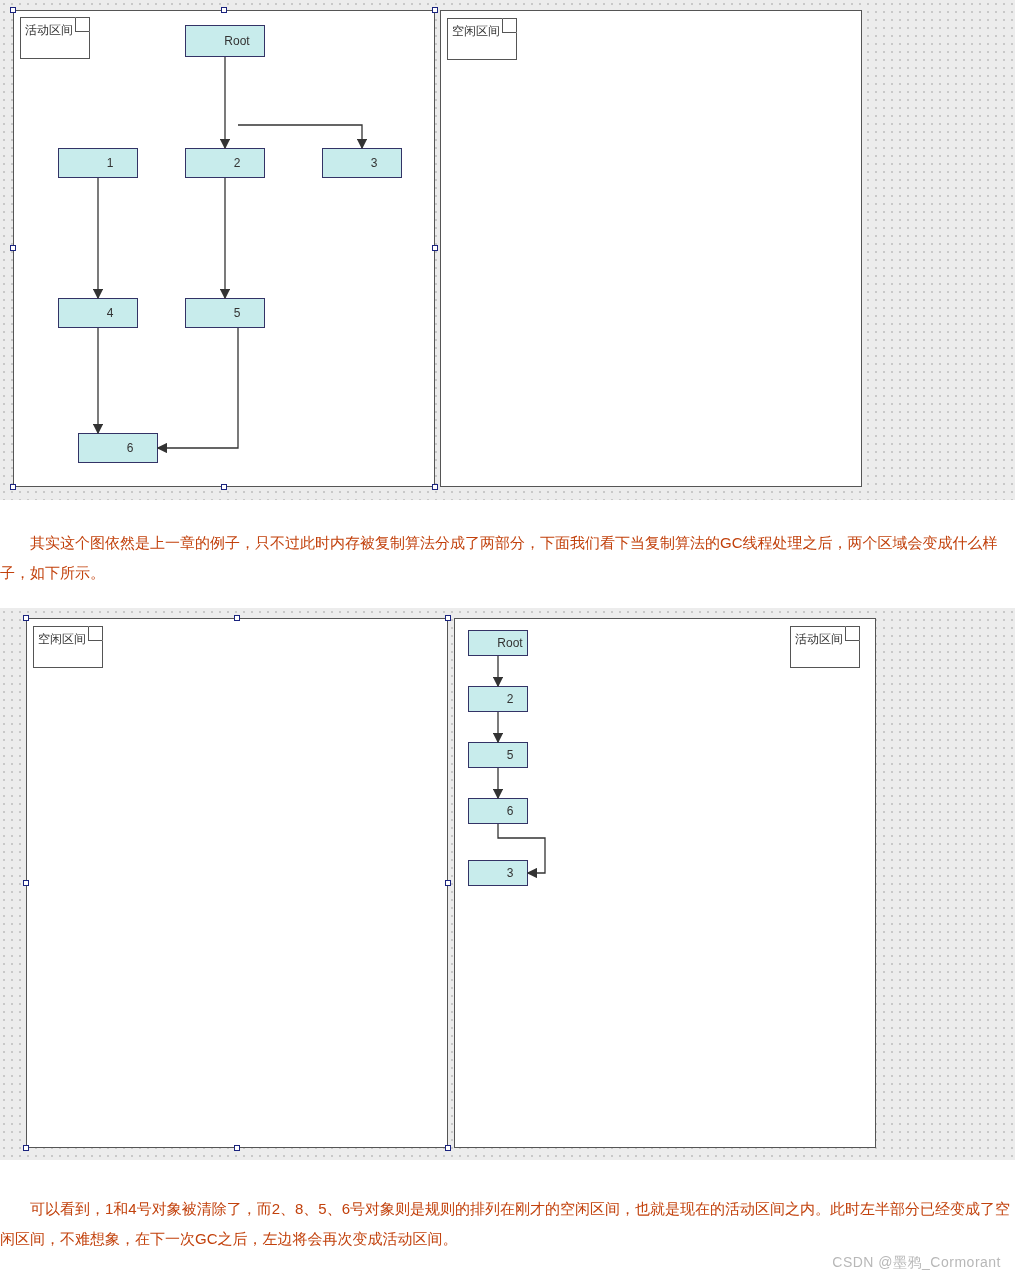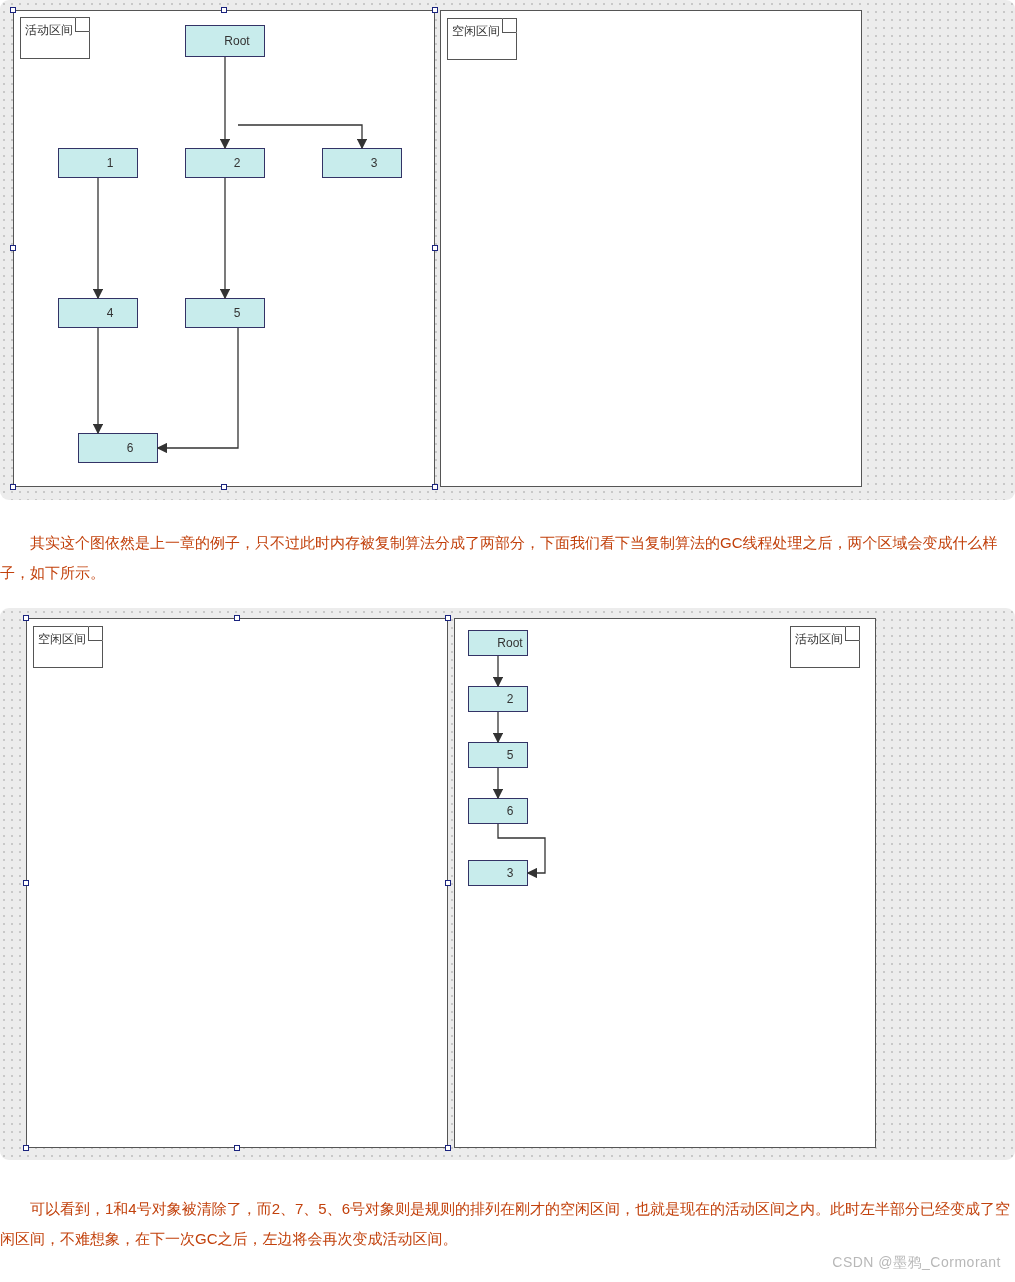--- a/index.html
+++ b/index.html
@@ -10,21 +10,20 @@
       width: 1015px;
       background: #fff;
     }
     .grid {
       background-color: #ececec;
       background-image:
         radial-gradient(circle, #c8c8c8 1px, transparent 1px);
       background-size: 8px 8px;
       position: relative;
       margin: 0 0 10px 0;
-      border-radius: 9px;
     }
     .panel {
       position: absolute;
       background: #fff;
       border: 1px solid #555;
     }
     .handle {
       position: absolute;
       width: 6px; height: 6px;
       background: #fff; border: 1px solid #1a237e;
@@ -180,15 +179,15 @@
       </marker>
     </defs>
     <line x1="498" y1="48" x2="498" y2="78" stroke="#333" stroke-width="1.3" marker-end="url(#ah2)"></line>
     <line x1="498" y1="104" x2="498" y2="134" stroke="#333" stroke-width="1.3" marker-end="url(#ah2)"></line>
     <line x1="498" y1="160" x2="498" y2="190" stroke="#333" stroke-width="1.3" marker-end="url(#ah2)"></line>
 
     <path d="M498,216 L498,230 L545,230 L545,265 L528,265" fill="none" stroke="#333" stroke-width="1.3" marker-end="url(#ah2)"></path>
   </svg>
 </div>
 
-<p class="para" style="margin-top:34px;">可以看到，1和4号对象被清除了，而2、7、5、6号对象则是规则的排列在刚才的空闲区间，也就是现在的活动区间之内。此时左半部分已经变成了空闲区间，不难想象，在下一次GC之后，左边将会再次变成活动区间。</p>
+<p class="para" style="margin-top:34px;">可以看到，1和4号对象被清除了，而2、8、5、6号对象则是规则的排列在刚才的空闲区间，也就是现在的活动区间之内。此时左半部分已经变成了空闲区间，不难想象，在下一次GC之后，左边将会再次变成活动区间。</p>
 
 <div class="watermark">CSDN @墨鸦_Cormorant</div>
 
 </body></html>

